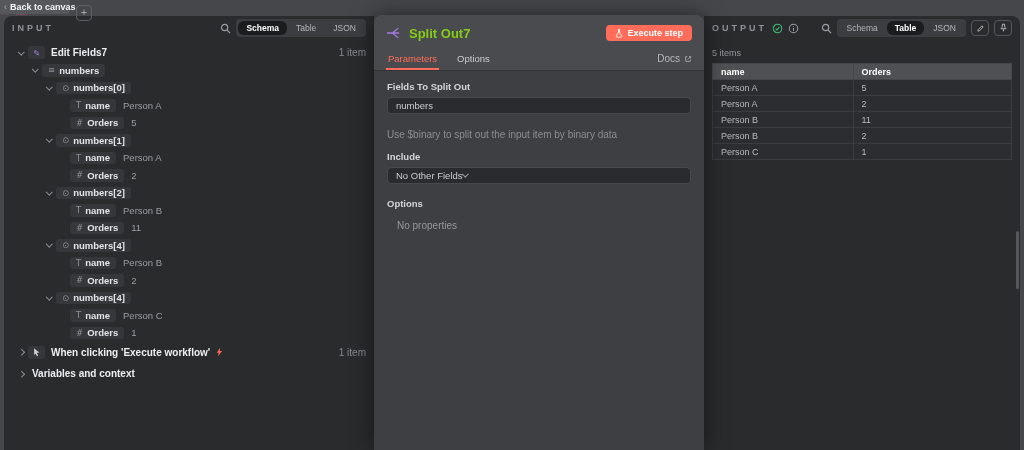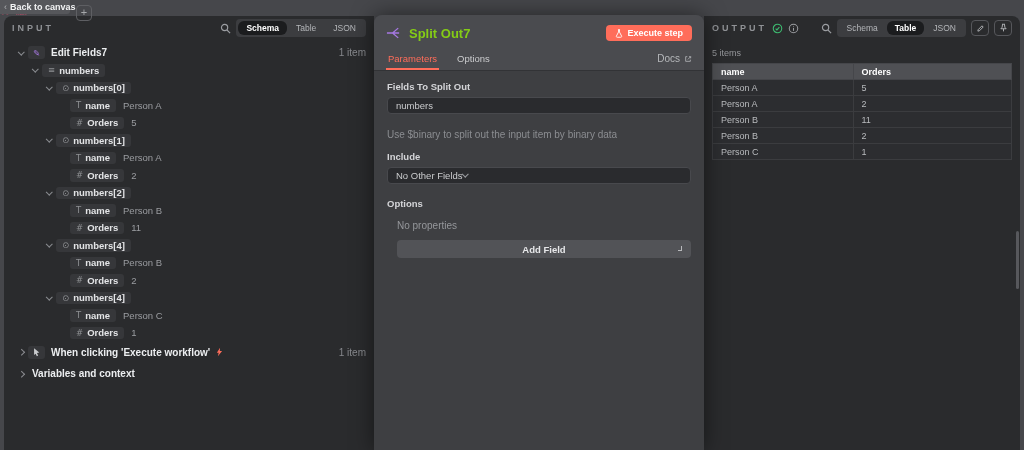--- a/index.html
+++ b/index.html
@@ -409,18 +409,14 @@
     <div class="fhelper">Use $binary to split out the input item by binary data</div>
 
     <div class="flabel mt10">Include</div>
     <div class="finput fselect">
       <span>No Other Fields</span>
       <span class="sel-chev"></span>
     </div>
 
     <div class="flabel mt13">Options</div>
     <div class="noprops">No properties</div>
-    <button class="add-field">
-      <span>Add Field</span>
-      <span class="chev"></span>
-    </button>
   </div>
 </section>
 
 </body></html>

